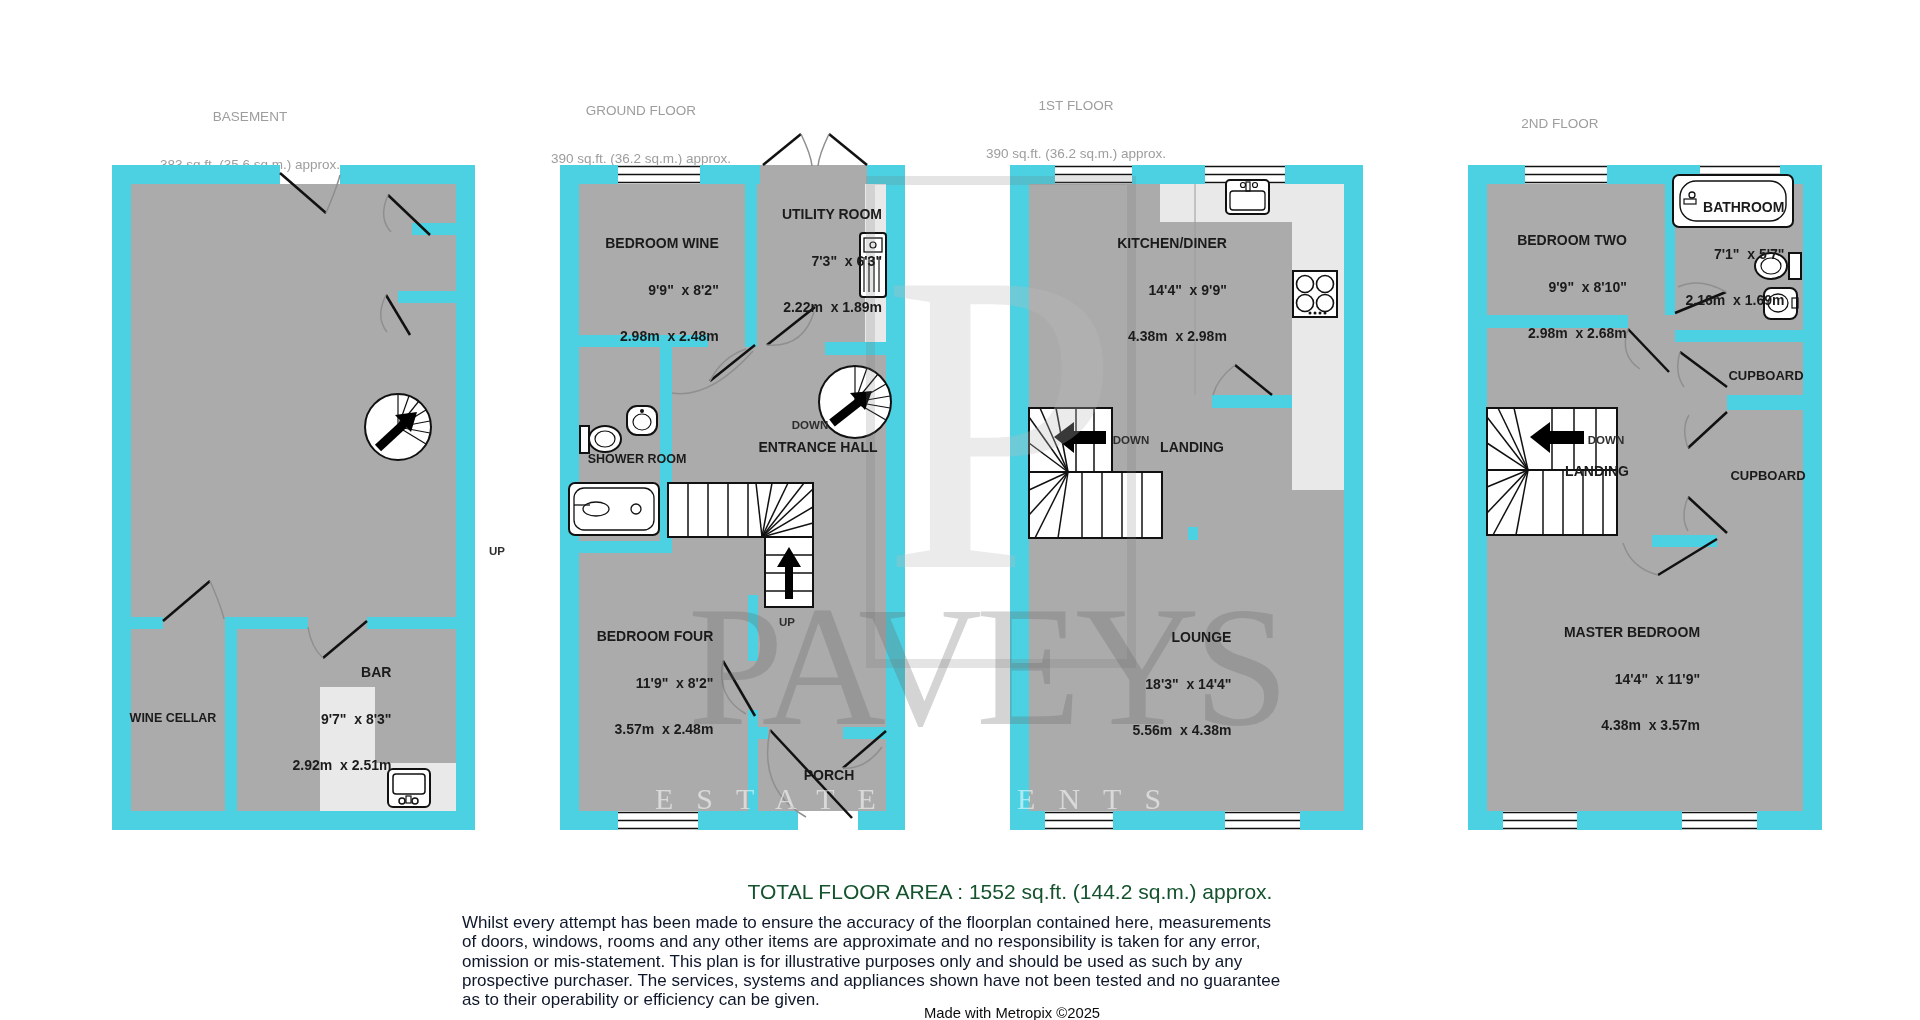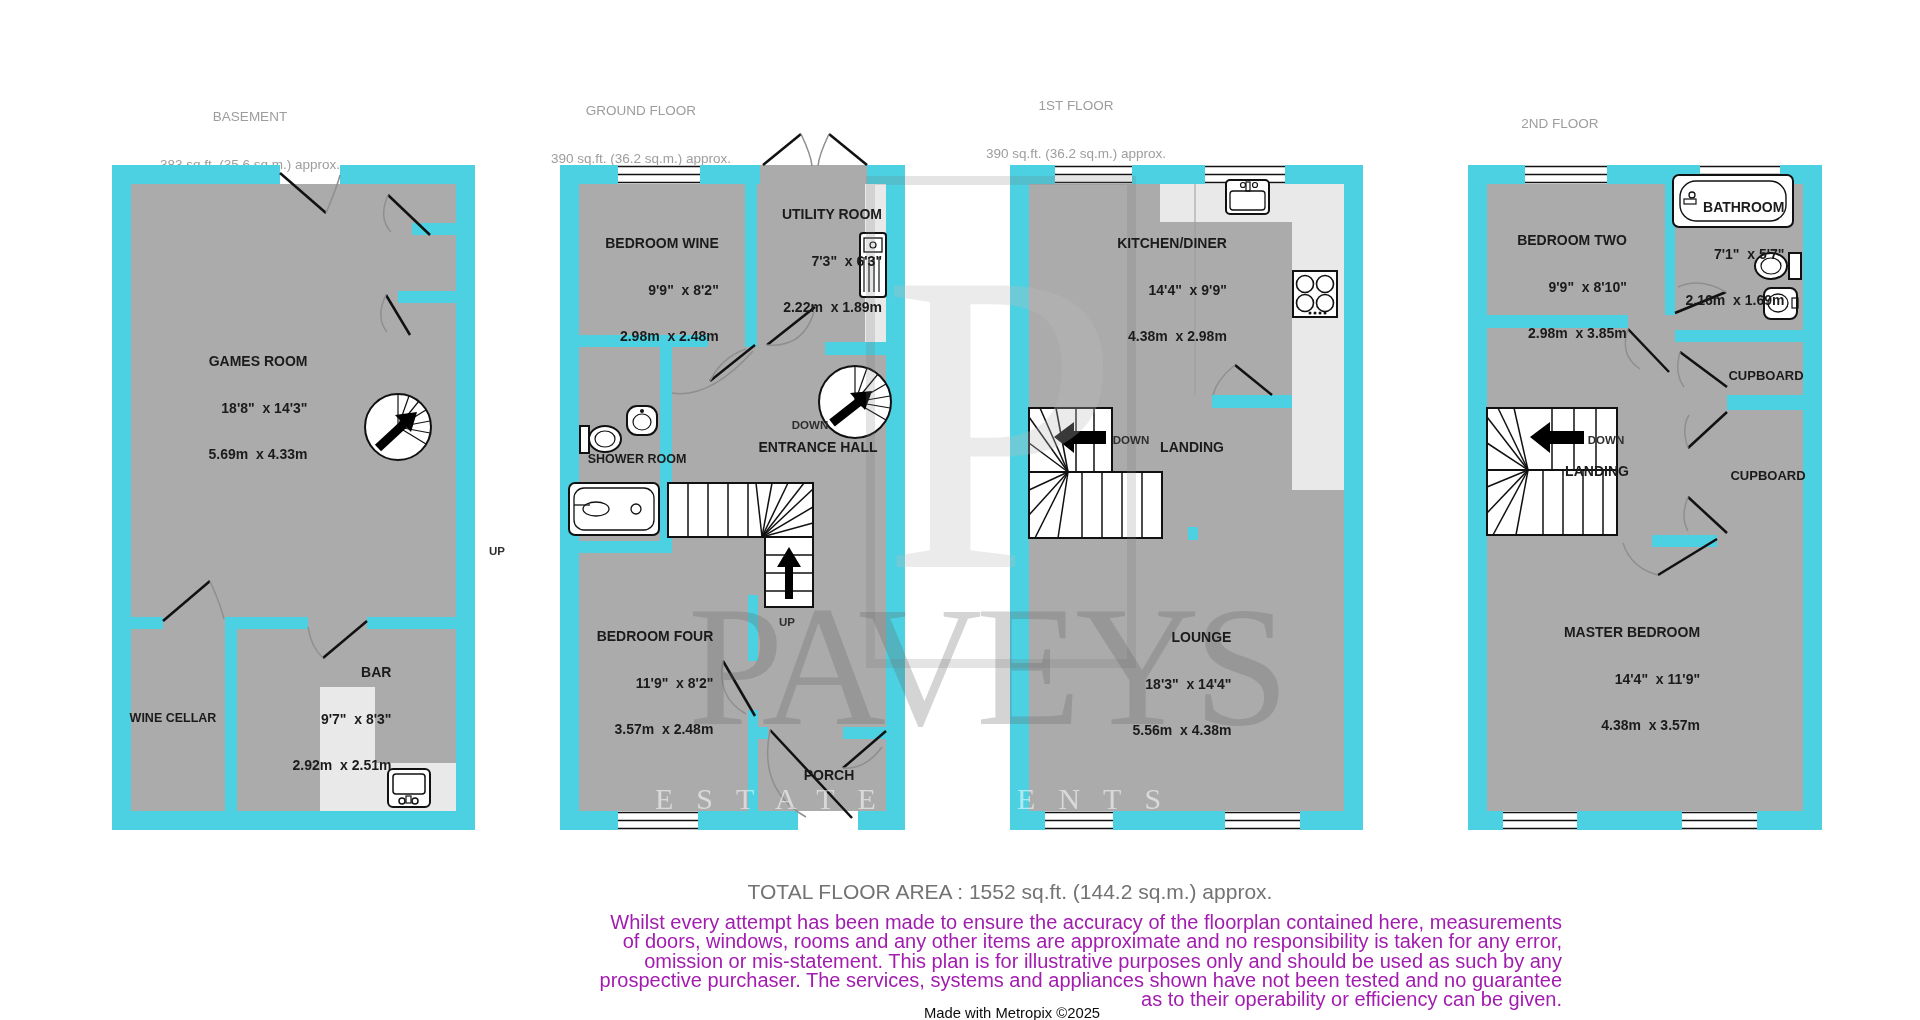--- a/index.html
+++ b/index.html
@@ -12,23 +12,23 @@
           font-weight:bold;font-size:14px;line-height:15.5px;color:#1b1b1b;white-space:pre;}
   .rlabel.t{font-size:11.5px;font-weight:600;color:#2e2e2e;}
   .watermark{position:absolute;pointer-events:none;z-index:4;font-family:"Liberation Serif",serif;}
   #wm-name{left:688px;top:580px;font-size:172px;letter-spacing:-6px;line-height:1;
            color:rgba(100,100,100,0.28);font-weight:normal;}
   #wm-tag{left:655px;top:782px;font-size:30px;letter-spacing:23px;color:rgba(255,255,255,0.55);}
   #wm-mono{left:866px;top:176px;width:252px;height:474px;border:9px solid rgba(120,120,120,0.20);
            display:flex;align-items:center;justify-content:center;font-size:430px;
            color:rgba(190,190,190,0.30);}
   .fline{position:absolute;transform:translate(-50%,-50%);white-space:pre;text-align:center;}
-  #footer-total{left:1010px;top:892px;font-size:21px;color:#737373;}
-  .disc{position:absolute;left:1012px;transform:translateX(-50%);width:1100px;text-align:right;
-        font-size:20px;line-height:19.3px;color:#a21caf;}
+  #footer-total{left:1010px;top:892px;font-size:21px;color:#14532d;}
+  .disc{position:absolute;left:1012px;transform:translateX(-50%);width:1100px;text-align:left;
+        font-size:17px;line-height:19.3px;color:#0f172a;}
   #footer-credit{left:1012px;top:1013px;font-size:14.8px;color:#0c0c0c;}
 </style>
 </head>
 <body>
 
 <div id="canvas">
 
   <div class="floor-header" style="left:250px;top:77px">
     <div>BASEMENT</div>
     <div>383 sq.ft. (35.6 sq.m.) approx.</div>
@@ -422,25 +422,20 @@
       <path d="M190,410 Q163,403 155,378"></path>
     </g>
   </svg>
 
   <div class="watermark" id="wm-mono">
     <span>P</span>
   </div>
   <div class="watermark" id="wm-name">PAVEYS</div>
   <div class="watermark" id="wm-tag">ESTATE AGENTS</div>
 
-  <div class="rlabel" style="left:258px;top:408px">
-    <div>GAMES ROOM</div>
-    <div>18'8"  x 14'3"</div>
-    <div>5.69m  x 4.33m</div>
-  </div>
   <div class="rlabel t" style="left:497px;top:552px">UP</div>
   <div class="rlabel" style="left:173px;top:719px;font-size:12.5px">WINE CELLAR</div>
   <div class="rlabel" style="left:342px;top:719px">
     <div>BAR</div>
     <div>9'7"  x 8'3"</div>
     <div>2.92m  x 2.51m</div>
   </div>
 
   <div class="rlabel" style="left:662px;top:290px">
     <div>BEDROOM WINE</div>
@@ -472,21 +467,21 @@
   <div class="rlabel" style="left:1192px;top:448px">LANDING</div>
   <div class="rlabel" style="left:1182px;top:684px">
     <div>LOUNGE</div>
     <div>18'3"  x 14'4"</div>
     <div>5.56m  x 4.38m</div>
   </div>
 
   <div class="rlabel" style="left:1572px;top:287px">
     <div>BEDROOM TWO</div>
     <div>9'9"  x 8'10"</div>
-    <div>2.98m  x 3.85m</div>
+    <div>2.98m  x 2.68m</div>
   </div>
   <div class="rlabel" style="left:1735px;top:254px">
     <div>BATHROOM</div>
     <div>7'1"  x 5'7"</div>
     <div>2.16m  x 1.69m</div>
   </div>
   <div class="rlabel" style="left:1766px;top:376px;font-size:13px">CUPBOARD</div>
   <div class="rlabel" style="left:1768px;top:476px;font-size:13px">CUPBOARD</div>
   <div class="rlabel t" style="left:1606px;top:441px">DOWN</div>
   <div class="rlabel" style="left:1597px;top:472px">LANDING</div>

